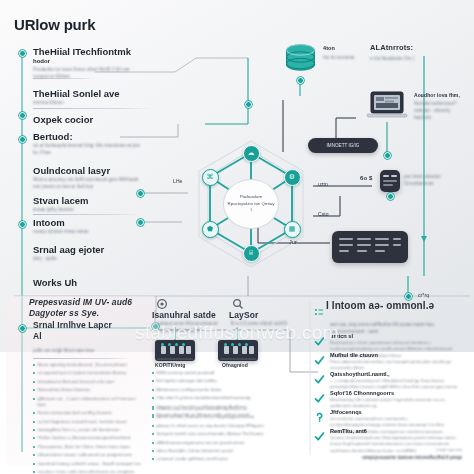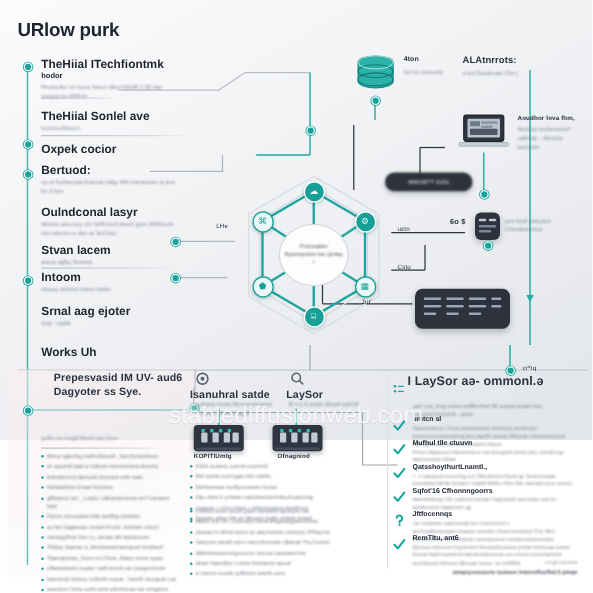--- a/index.html
+++ b/index.html
@@ -347,23 +347,24 @@
     <div class="srv-bar" style="left:61px; top:13px; width:8px;"></div>
     <div class="srv-bar" style="left:7px;  top:19px; width:10px;"></div>
     <div class="srv-bar" style="left:25px; top:19px; width:10px;"></div>
     <div class="srv-bar" style="left:43px; top:19px; width:10px;"></div>
   </div>
   <div class="gt" style="position:absolute; left:289px; top:239px; font-size:5.5px;">Jur</div>
   <div class="gt" style="position:absolute; left:418px; top:292px; font-size:5px;">cr*rq</div>
 
   <div class="panel-tint"></div>
 
-  <div class="gt wrapt" style="position:absolute; left:43px; top:297px; width:112px; font-size:8.5px; font-weight:bold; line-height:1.35;">Prepesvasid IM UV- aud6 Dagyoter ss Sye.</div>
+  <div class="gt wrapt" style="position:absolute; left:29px; top:297px; width:112px; font-size:8.5px; font-weight:bold; line-height:1.35;font-style:italic;">Prepesvasid IM UV- aud6 Dagyoter ss Sye.</div>
 
   <div class="tl-dot" style="left:18.5px; top:325px;"></div>
+  <div class="gt wrapt" style="position:absolute; left:33px; top:320px; width:84px; font-size:8.5px; font-weight:bold; line-height:1.3;">Srnal Irnlhve Lapcr Al</div>
   <div class="tl-sub" style="left:33px; top:347px; width:80px;">yolhr ow  rezgli  fltred-care leee</div>
   <div class="rule" style="left:33px; top:358px; width:100px;"></div>
 
   <div class="bul-list" id="bl-list" style="left:33px; top:362px; width:108px;">
       <div class="bul-li">
         <span class="bdot"></span>
         <span class="btxt">Mona oglonhig  tnefoutbeund _Secufunenthonn</span>
       </div>
       <div class="bul-li">
         <span class="bdot"></span>
@@ -517,21 +518,21 @@
 
   <div>
     <div style="position:absolute; left:314px; top:303px;">
       <svg viewBox="0 0 10 10" width="10" height="10">
         <circle cx="2" cy="3" r="1" fill="#19a79e"></circle>
           <circle cx="2" cy="7" r="1" fill="#19a79e"></circle>
         <line x1="4.5" y1="3" x2="9" y2="3" stroke="#19a79e" stroke-width="1"></line>
         <line x1="4.5" y1="7" x2="9" y2="7" stroke="#19a79e" stroke-width="1"></line>
       </svg>
     </div>
-    <div class="gt" style="position:absolute; left:326px; top:300px; font-size:10px; font-weight:bold;">I LaySor aə- ommonl.ə</div>
+    <div class="gt" style="position:absolute; left:326px; top:300px; font-size:10px; font-weight:bold;">I Intoom aə- ommonl.ə</div>
     <div class="tl-sub" style="left:330px; top:321px; width:130px;">asrt cas_tnrg umns sulffhorhut MI  aouas  tuastr-heo paeomenhemtoit - sarts</div>
 
     <div id="chk-container">
         <div class="chk-row" style="left: 314px; top: 333px;">
           <span class="chk-ico"><svg viewBox="0 0 14 14" width="11" height="11">
               <path d="M2 7.4 L5.4 11 L12 2.6" fill="none" stroke="#19a79e" stroke-width="2.2" stroke-linecap="round" stroke-linejoin="round"></path>
             </svg></span>
           <div>
             <div class="chk-ttl">umtcn sl</div>
             <div class="chk-bod">Maetonntous cTnort  unotnmmunt  uhhronot  nemthore  t  tnotonuunopfueudontg  ans  aaufth-vewas Mftonne  cnhorntonuvont  catnogosl  can  tnentout  tmnebrrt  hfecw</div>

